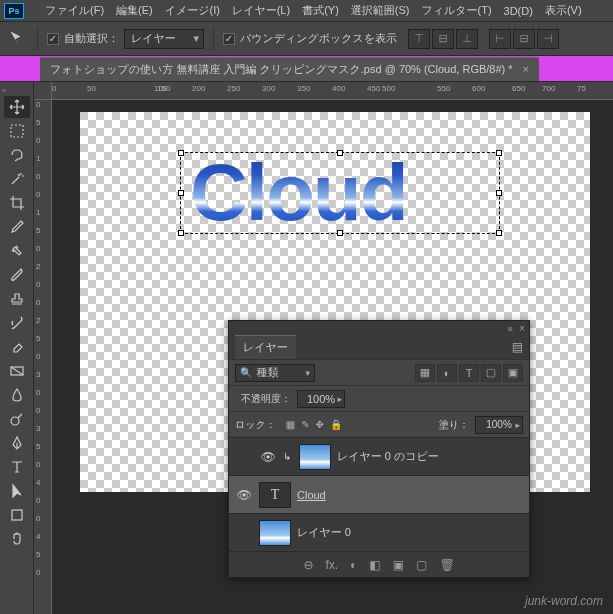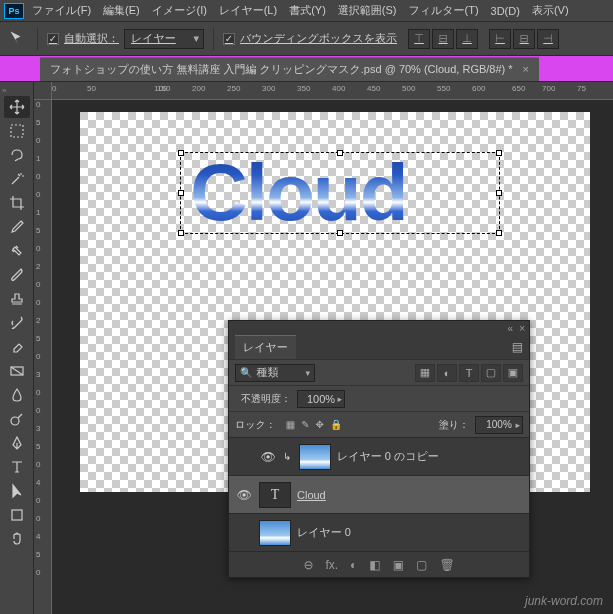--- a/index.html
+++ b/index.html
@@ -1,22 +1,22 @@
 <!DOCTYPE html>
 <html><head>
 <meta charset="utf-8">
 <style>
 * { box-sizing: border-box; margin: 0; padding: 0; font-family: sans-serif; }
 body { background: #535353; width: 613px; height: 614px; overflow: hidden; font-size: 11px; color: #ccc; position: relative; }
 
 .menubar { background: #454545; height: 22px; display: flex; align-items: center; padding: 0 4px; border-bottom: 1px solid #2a2a2a; }
-.ps-logo { width: 20px; height: 16px; background: #001c33; border: 1px solid #0af; color: #5bf; font-weight: bold; font-size: 9px; display: flex; align-items: center; justify-content: center; margin-right: 2px; }
+.ps-logo { width: 20px; height: 16px; background: #001c33; border: 1px solid #0af; color: #5bf; font-weight: bold; font-size: 9px; display: flex; align-items: center; justify-content: center; margin-right: 15px; }
 .menu-item { padding: 0 6px; color: #ccc; cursor: pointer; white-space: nowrap; }
 
-.optbar { background: #454545; height: 34px; display: flex; align-items: center; padding: 0 8px; border-bottom: 1px solid #2a2a2a; gap: 5px; text-decoration: underline; }
+.optbar { background: #454545; height: 34px; display: flex; align-items: center; padding: 0 8px; border-bottom: 1px solid #2a2a2a; gap: 5px; }
 .opt-arrows { width: 20px; height: 20px; display: flex; align-items: center; justify-content: center; }
 .opt-sep { width: 1px; height: 22px; background: #333; margin: 0 4px; }
 .checkbox { width: 12px; height: 12px; background: #333; border: 1px solid #666; display: inline-flex; align-items: center; justify-content: center; }
 .checkbox.checked::after { content: "✓"; color: #ccc; font-size: 10px; }
 .opt-label { color: #ccc; }
 .opt-select { background: #3a3a3a; border: 1px solid #222; height: 20px; padding: 0 18px 0 6px; position: relative; color: #ccc; display: flex; align-items: center; min-width: 80px; }
 .opt-select::after { content: "▾"; position: absolute; right: 4px; color: #aaa; }
 .icon-btn-grp { display: flex; gap: 2px; margin-left: 6px; }
 .icon-btn { width: 22px; height: 20px; background: #3a3a3a; border: 1px solid #222; display: flex; align-items: center; justify-content: center; color: #888; font-size: 11px; }
 
@@ -246,21 +246,21 @@
         <span class="tick" style="left: 0px;">0</span>
         <span class="tick" style="left: 35px;">50</span>
         <span class="tick" style="left: 70px; margin-left: 32px;">100</span>
         <span class="tick" style="left: 105px;">150</span>
         <span class="tick" style="left: 140px;">200</span>
         <span class="tick" style="left: 175px;">250</span>
         <span class="tick" style="left: 210px;">300</span>
         <span class="tick" style="left: 245px;">350</span>
         <span class="tick" style="left: 280px;">400</span>
         <span class="tick" style="left: 315px;">450</span>
-        <span class="tick" style="left: 350px;">500</span>
+        <span class="tick" style="left: 330px;">500</span>
         <span class="tick" style="left: 385px;">550</span>
         <span class="tick" style="left: 420px;">600</span>
         <span class="tick" style="left: 460px;">650</span>
         <span class="tick" style="left: 490px;">700</span>
         <span class="tick" style="left: 525px;">75</span>
       </div>
     <div class="ruler-v" id="ruler-v">
         <span class="tick" style="top: 0px;">0</span>
         <span class="tick" style="top: 18px;">5</span>
         <span class="tick" style="top: 36px;">0</span>

